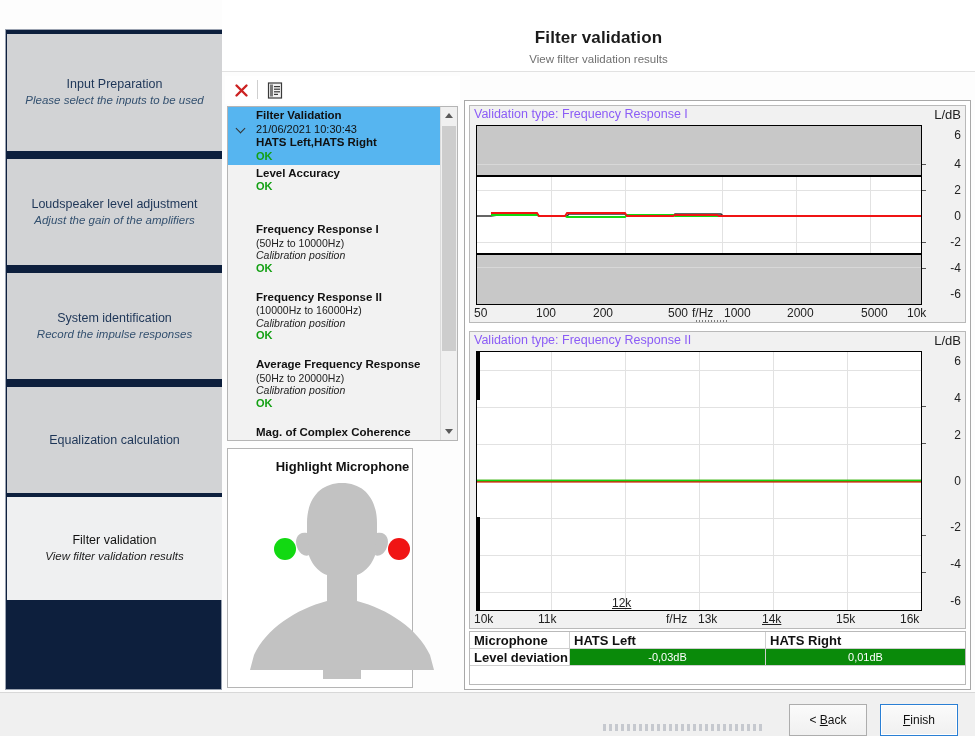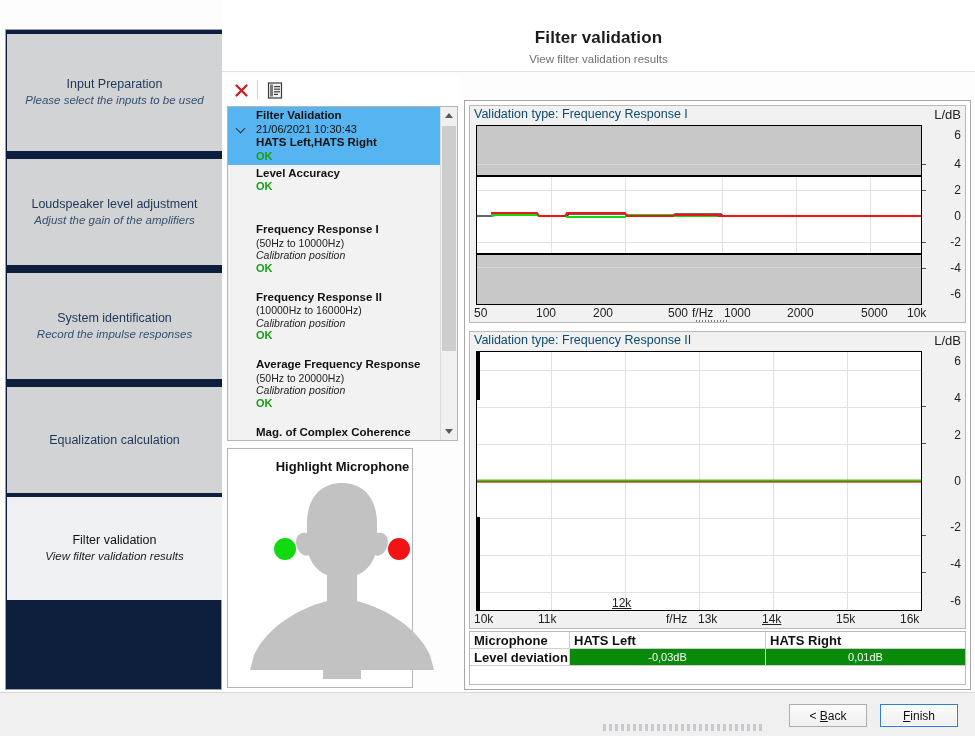--- a/index.html
+++ b/index.html
@@ -90,21 +90,21 @@
   }
   .micbox-title{position:absolute;left:0;top:10px;width:229px;text-align:center;font-weight:bold;font-size:13px;color:#111;}
 
   
   .right{
     position:absolute;left:464px;top:100px;width:507px;height:590px;
     background:#ffffff;border:1px solid #a8a8a8;box-sizing:border-box;
   }
   .chart-wrap{position:absolute;left:4px;width:497px;background:#f1f1f1;border:1px solid #b9b9b9;box-sizing:border-box;}
   .chart-head{position:relative;height:18px;}
-  .chart-head .c-title{position:absolute;left:4px;top:1px;font-size:12.5px;color:#0c4a6e;}
+  .chart-head .c-title{position:absolute;left:4px;top:1px;font-size:12.5px;color:#8b5cf6;}
   .chart-head .c-unit{position:absolute;right:4px;top:1px;font-size:13px;color:#222;}
   .plot{position:absolute;background:#fff;border:1px solid #000;box-sizing:border-box;}
   .band{position:absolute;left:0;width:100%;background:#c8c8c8;box-sizing:border-box;}
   .band.top{border-bottom:2px solid #000;}
   .band.bot{border-top:2px solid #000;}
   .glineh{position:absolute;left:0;width:100%;height:1px;background:#e2e2e2;}
   .glinev{position:absolute;top:0;width:1px;height:100%;background:#e2e2e2;}
   .ytick{position:absolute;right:4px;font-size:12px;color:#222;text-align:right;}
   .ytickmark{position:absolute;width:4px;height:1px;background:#555;}
   .xlab{position:absolute;font-size:12px;color:#222;}
@@ -115,21 +115,21 @@
   .dt-row{display:flex;height:17px;align-items:stretch;}
   .dt-c{box-sizing:border-box;display:flex;align-items:center;font-size:13px;border-right:1px solid #cfcfcf;border-bottom:1px solid #cfcfcf;padding-left:4px;}
   .dt-head .dt-c{font-weight:bold;color:#111;background:#fff;}
   .dt-lab{font-weight:bold;color:#111;background:#fff;}
   .dt-val{background:#0a8a0a;color:#fff;justify-content:center;padding-left:0;font-size:11px;}
   .dt-blank{height:16px;}
 
   
   .footer{position:absolute;left:0;top:692px;width:975px;height:44px;background:#f0f0f0;border-top:1px solid #d8d8d8;}
   .btn{
-    position:absolute;top:11px;height:23px;width:78px;
+    position:absolute;top:11px;height:32px;width:78px;
     background:linear-gradient(#fbfbfb,#f0f0f0);
     border:1px solid #adadad;box-sizing:border-box;
     font-size:12px;color:#111;
     display:flex;align-items:center;justify-content:center;text-align:right;
   }
   .btn.back{right:108px;}
   .btn.finish{right:17px;border:1px solid #2a7fd4;box-shadow:inset 0 0 0 1px #fff;}
   .btn u{text-decoration:underline;}
   .watermark{position:absolute;left:603px;top:724px;width:160px;height:7px;
     background:repeating-linear-gradient(to right,#b8bcc4 0 3px,transparent 3px 6px);opacity:.75;}

